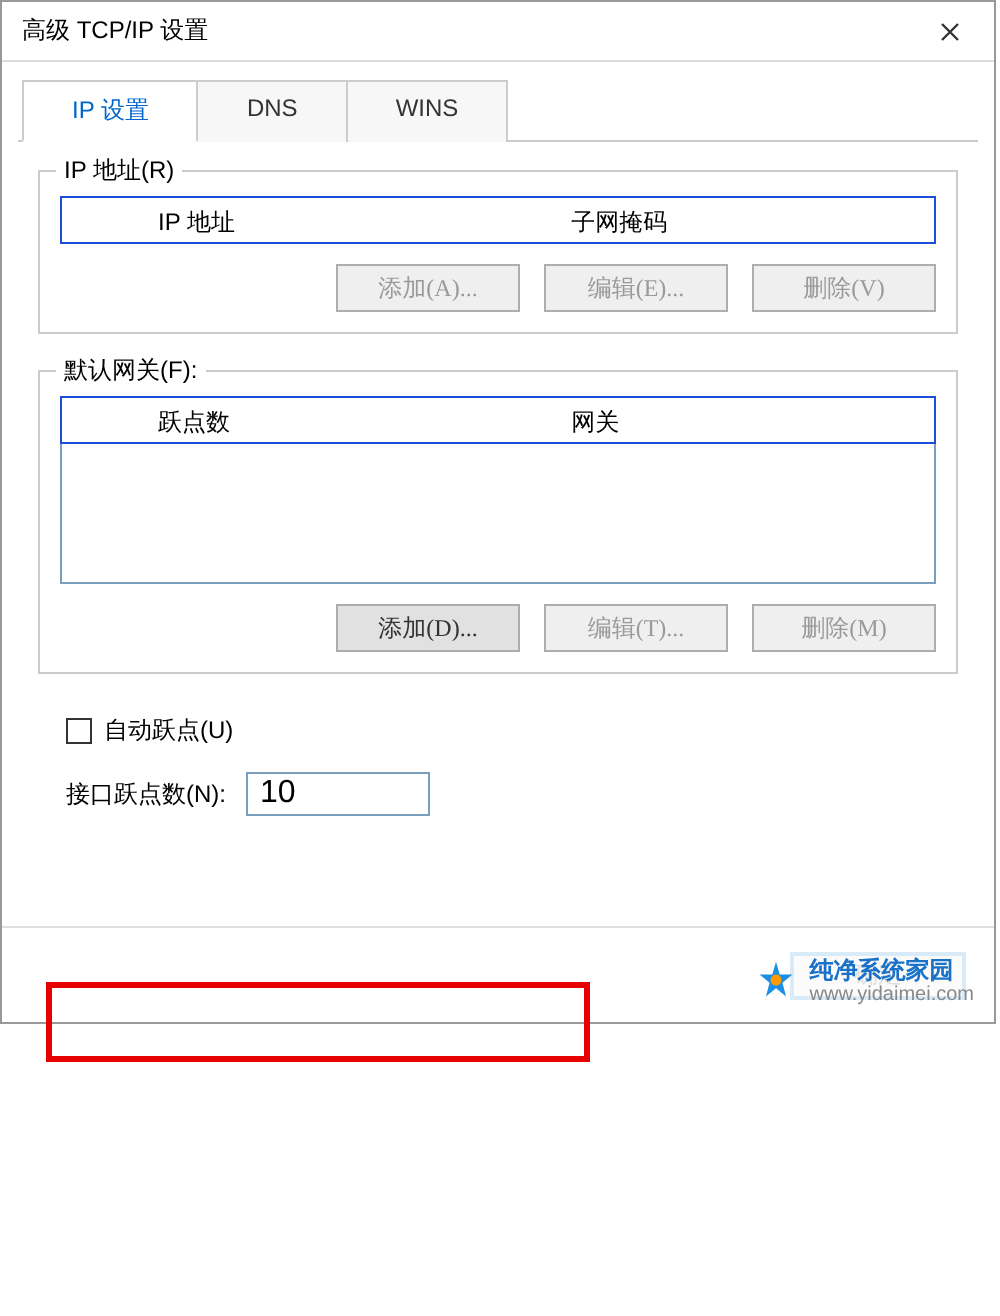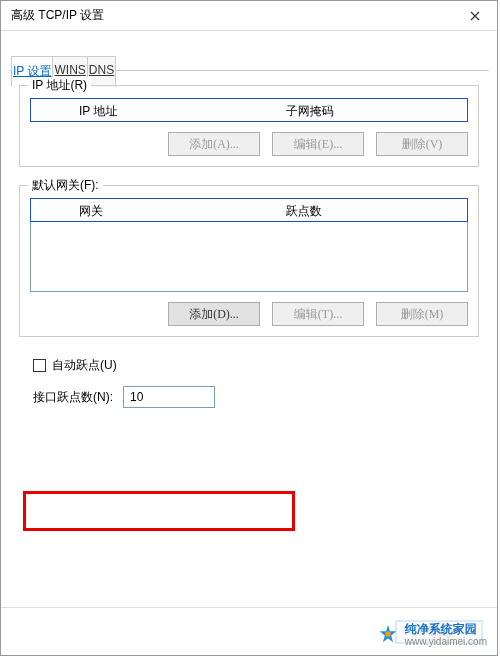--- a/index.html
+++ b/index.html
@@ -1,42 +1,42 @@
 <!DOCTYPE html>
 <html><head>
 <meta charset="utf-8">
 <style>
 * { box-sizing: border-box; font-family: "Microsoft YaHei", "Segoe UI", Tahoma, sans-serif; font-size: 12px; }
 body { margin: 0; padding: 0; background: #fff; width: 500px; height: 658px; overflow: hidden; position: relative; }
-.window { border: 1px solid #999; width: 498px; height: 656px; position: relative; background: #fff; }
+.window { border: 1px solid #999; width: 498px; height: 512px; position: relative; background: #fff; }
 .titlebar { height: 30px; display: flex; align-items: center; justify-content: space-between; padding: 0 0 0 10px; border-bottom: 1px solid #ddd; }
 .titlebar-title { font-size: 12px; color: #000; }
 .titlebar-close { width: 44px; height: 30px; display: flex; align-items: center; justify-content: center; color: #333; cursor: pointer; }
 .content { padding: 8px 8px 0 8px; height: calc(100% - 30px); position: relative; }
 .tabs { display: flex; border-bottom: 1px solid #ccc; padding-left: 2px; }
-.tab { padding: 6px 1px; border: 1px solid #ccc; border-bottom: none; background: #fff; margin-right: 0; position: relative; top: 17px; color: #333; cursor: pointer; text-decoration: underline; }
+.tab { padding: 6px 24px; border: 1px solid #ccc; border-bottom: none; background: #fff; margin-right: 0; position: relative; top: 1px; color: #333; cursor: pointer; }
 .tab.active { background: #fff; border-bottom: 1px solid #fff; color: #0066cc; }
 .tab:not(.active) { background: #f7f7f7; border-left: none; }
 .tab:first-child { border-left: 1px solid #ccc; }
 .tabpanel { padding: 14px 10px 10px 10px; }
 .groupbox { border: 1px solid #ccc; padding: 12px 10px 10px 10px; margin-bottom: 18px; position: relative; }
 .groupbox-title { position: absolute; top: -9px; left: 8px; background: #fff; padding: 0 4px; font-size: 12px; color: #000; }
 .listhdr { border: 1px solid #1d4ed8; height: 24px; display: flex; background: #fff; padding-left: 40px; }
 .listhdr .col { padding: 4px 8px; color: #000; }
 .listhdr .col:first-child { flex: 1.1; }
 .listhdr .col:last-child { flex: 1; }
 .listbody { border: 1px solid #7a9ebd; border-top: none; height: 70px; padding: 4px 8px; color: #000; background: #fff; }
 .btnrow { display: flex; justify-content: flex-end; gap: 12px; margin-top: 10px; }
 .btn { width: 92px; height: 24px; border: 1px solid #adadad; background: #e1e1e1; color: #333; display: flex; align-items: center; justify-content: center; cursor: pointer; font-family: Liberation Serif, serif; }
 .btn.disabled { color: #9a9a9a; background: #efefef; cursor: default; }
 .autometric { margin: 0 10px 10px 10px; }
 .chkrow { display: flex; align-items: center; gap: 6px; padding: 2px 0 8px 4px; }
 .chkbox { width: 13px; height: 13px; border: 1px solid #333; background: #fff; }
 .metricrow { display: flex; align-items: center; gap: 10px; padding: 4px 4px; }
-.metricrow input { width: 92px; height: 22px; border: 1px solid #7a9ebd; padding: 2px 6px; font-size: 12px; }
+.metricrow input { width: 92px; height: 22px; border: 1px solid #7a9ebd; padding: 2px 6px; font-size: 16px; }
 .highlight-box { position: absolute; border: 3px solid #e60000; pointer-events: none; }
 .bottomrow { position: absolute; left: 0; right: 0; bottom: 0; height: 48px; border-top: 1px solid #e0e0e0; display: flex; align-items: center; justify-content: flex-end; padding-right: 14px; gap: 10px; background: #fff; }
 .btn.primary { border: 2px solid #0078d7; background: #e1e1e1; width: 88px; height: 24px; }
 .watermark { position: absolute; right: 6px; bottom: 6px; display: flex; align-items: center; gap: 6px; font-size: 12px; color: #1a72c8; background: rgba(255,255,255,0.85); padding: 2px 4px; }
 .watermark .logo { width: 22px; height: 22px; position: relative; }
 .watermark .logo svg { width: 22px; height: 22px; }
 .watermark .sub { font-size: 10px; color: #888; display: block; margin-top: -2px; }
 .listbody2 { border: 1px solid #7a9ebd; border-top: none; height: 70px; padding: 4px 8px; background: #fff; }
 </style>
 </head>
@@ -48,44 +48,44 @@
     <div class="titlebar-close">
       <svg width="10" height="10" viewBox="0 0 10 10">
           <path d="M1 1 L9 9 M9 1 L1 9" stroke="#333" stroke-width="1.2"></path>
         </svg>
     </div>
   </div>
 
   <div class="content">
     <div class="tabs">
       <div class="tab active">IP 设置</div>
+      <div class="tab">DNS</div>
       <div class="tab">WINS</div>
-      <div class="tab">DNS</div>
     </div>
 
     <div class="tabpanel">
 
       <div class="groupbox">
         <span class="groupbox-title">IP 地址(R)</span>
         <div class="listhdr">
           <div class="col">IP 地址</div>
           <div class="col">子网掩码</div>
         </div>
         <div class="btnrow">
           <div class="btn disabled">添加(A)...</div>
           <div class="btn disabled">编辑(E)...</div>
           <div class="btn disabled">删除(V)</div>
         </div>
       </div>
 
       <div class="groupbox">
         <span class="groupbox-title">默认网关(F):</span>
         <div class="listhdr">
+          <div class="col">跃点数</div>
           <div class="col">网关</div>
-          <div class="col">跃点数</div>
         </div>
         <div class="listbody2"></div>
         <div class="btnrow">
           <div class="btn">添加(D)...</div>
           <div class="btn disabled">编辑(T)...</div>
           <div class="btn disabled">删除(M)</div>
         </div>
       </div>
 
       <div class="autometric">

